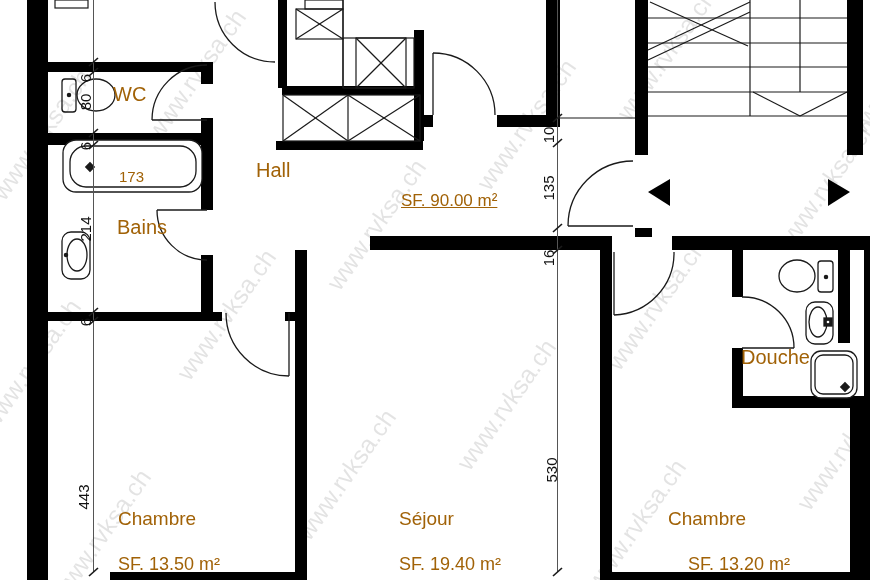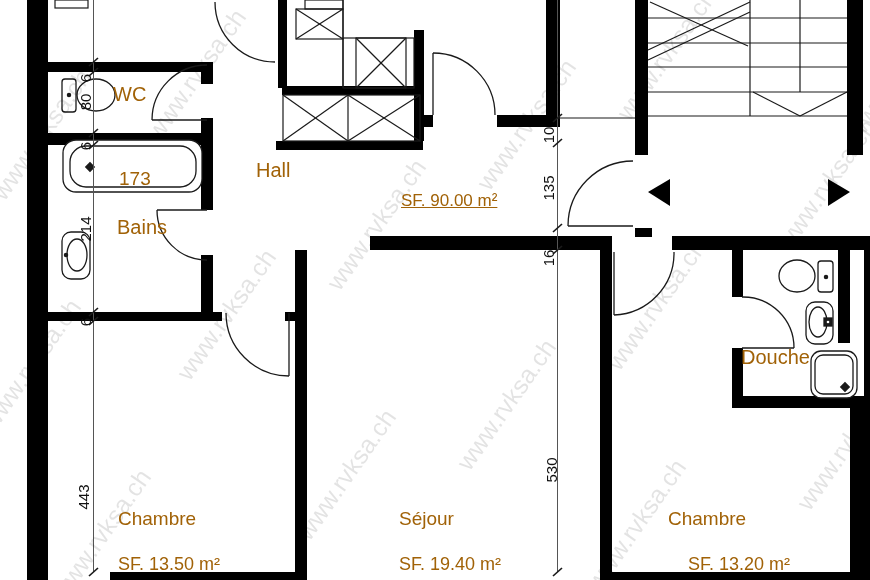--- a/index.html
+++ b/index.html
@@ -5,21 +5,21 @@
   html,body{margin:0;padding:0;background:#fff;}
   .plan{position:relative;width:870px;height:580px;background:#fff;overflow:hidden;
         font-family:"Liberation Sans", sans-serif;color:#111;}
   .plan svg{position:absolute;left:0;top:0;z-index:1;}
   .lbl{position:absolute;z-index:3;white-space:nowrap;color:#a16207;}
   .room{font-size:20px;}
   .roomsm{font-size:19px;}
   .areatxt{font-size:18px;margin-top:20px;}
   .apptitle{font-size:24px;font-weight:bold;}
   .appsub{font-size:17px;text-decoration:underline;}
-  .tubdim{font-size:19px;}
+  .tubdim{font-size:15px;}
   .dim{position:absolute;z-index:3;font-size:15px;white-space:nowrap;
        transform:translate(-50%,-50%) rotate(-90deg);color:#111;}
   .wm{position:absolute;z-index:2;font-size:25px;color:rgba(0,0,0,0.11);
       transform:rotate(-55deg);white-space:nowrap;pointer-events:none;}
 </style>
 </head>
 <body>
 
 <div class="plan">
 

